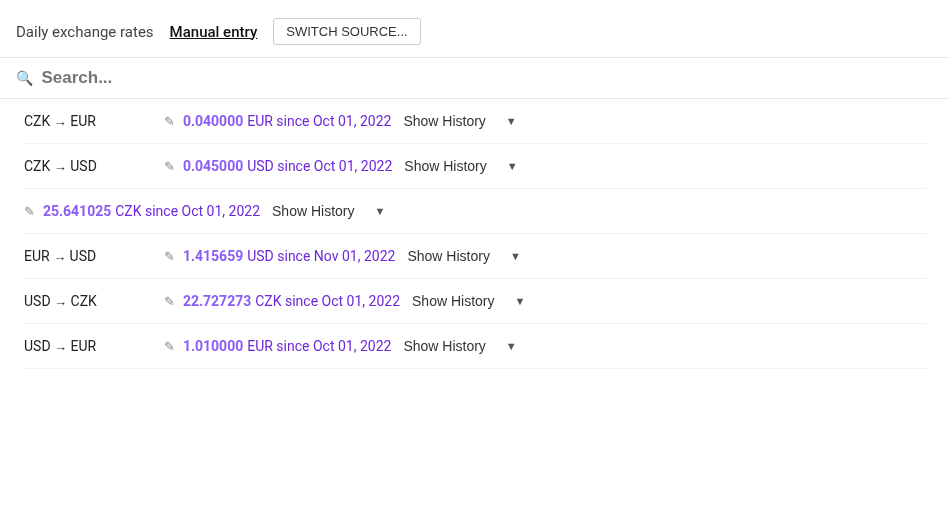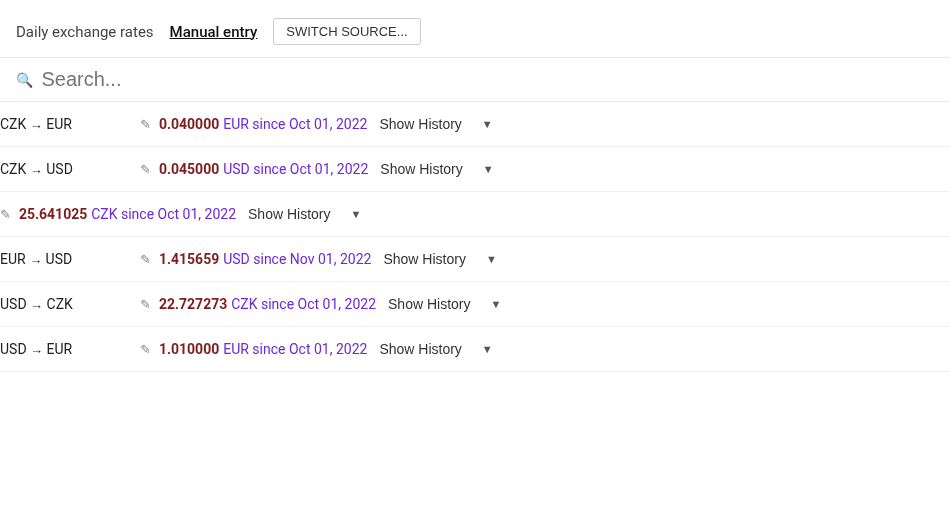--- a/index.html
+++ b/index.html
@@ -49,27 +49,28 @@
       border-bottom: 1px solid #e8e8e8;
       gap: 8px;
     }
     .search-icon {
       color: #999;
       font-size: 14px;
     }
     .search-input {
       border: none;
       outline: none;
-      font-size: 20px;
+      font-size: 17px;
       color: #701a75;
       width: 300px;
       background: transparent;
+      font-weight: bold;
     }
     .rates-list {
-      padding: 0 0;
+      padding: 0 24px;
     }
     .rate-row {
       display: flex;
       align-items: center;
       padding: 14px 0;
       border-bottom: 1px solid #f0f0f0;
       gap: 0;
     }
     .rate-pair {
       font-size: 14px;
@@ -81,21 +82,21 @@
     .edit-icon {
       color: #888;
       font-size: 13px;
       cursor: pointer;
       margin-right: 8px;
       flex-shrink: 0;
     }
     .rate-value {
       font-size: 14px;
       font-weight: 700;
-      color: #7f1d1d;
+      color: #8b5cf6;
       margin-right: 4px;
     }
     .rate-since {
       font-size: 14px;
       color: #6d28d9;
       margin-right: 12px;
     }
     .show-history-btn {
       font-size: 14px;
       color: #333;

